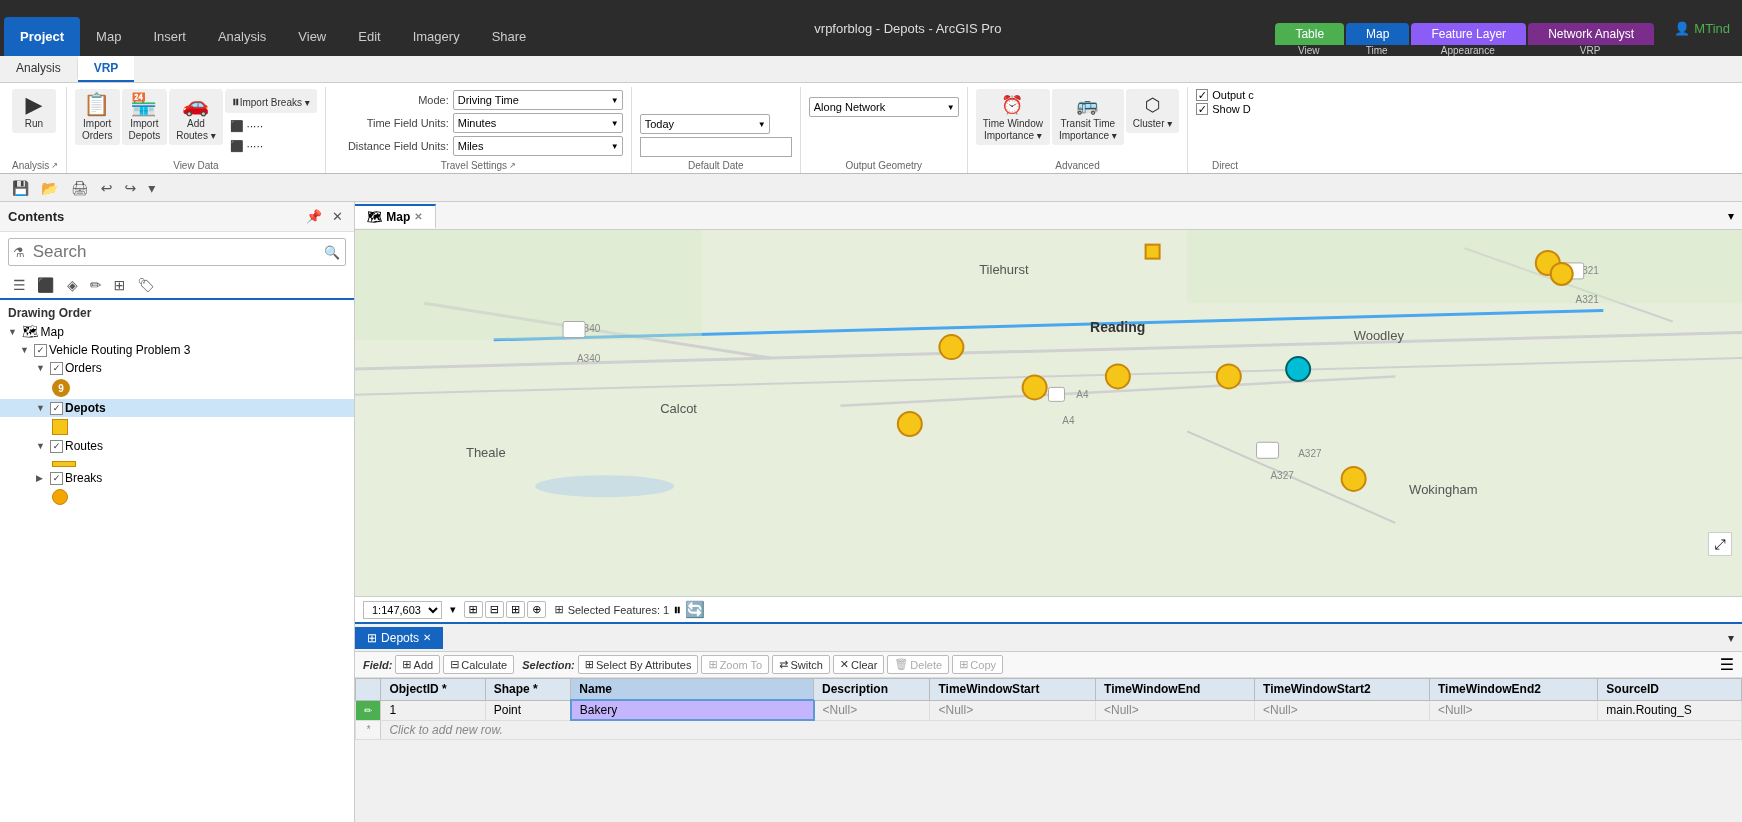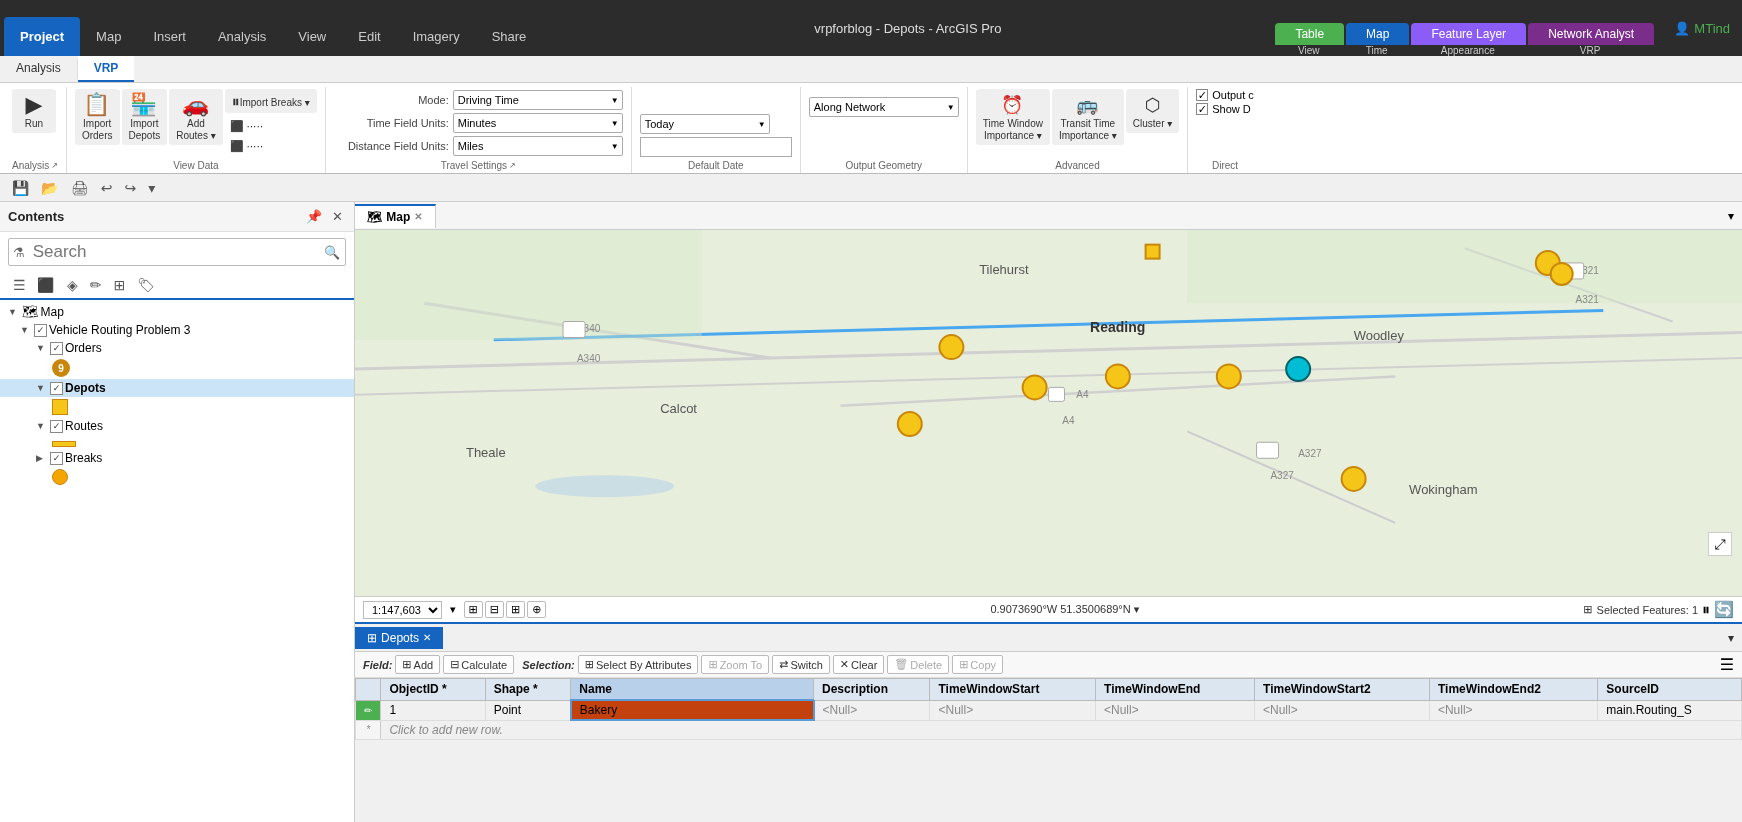--- a/index.html
+++ b/index.html
@@ -274,21 +274,21 @@
       position: sticky;
       top: 0;
       z-index: 1;
     }
     th.active-sort { background: #b8d0ea; }
     td {
       border: 1px solid #ddd;
       padding: 2px 8px;
       white-space: nowrap;
     }
-    tr.editing-row td.editing-cell { background: #c2410c; border: 2px solid #5b9bd5; }
+    tr.editing-row td.editing-cell { background: #c4b5fd; border: 2px solid #5b9bd5; }
     .add-row td { color: #888; font-style: italic; }
     .row-indicator {
       width: 16px;
       text-align: center;
       background: #f5f5f5;
       border-right: 1px solid #ccc;
       font-size: 10px;
       color: #888;
     }
     .editing-indicator {
@@ -797,20 +797,21 @@
       <div class="toolbar-row">
         <button class="toolbar-icon-btn" title="List view">☰</button>
         <button class="toolbar-icon-btn" title="Layers">⬛</button>
         <button class="toolbar-icon-btn" title="Filter">◈</button>
         <button class="toolbar-icon-btn" title="Edit">✏</button>
         <button class="toolbar-icon-btn" title="Group">⊞</button>
         <button class="toolbar-icon-btn" title="Label">🏷</button>
       </div>
 
       <div class="contents-tree">
+        <div class="section-label">Drawing Order</div>
 
         <div class="tree-item">
           <span class="tree-chevron">▼</span>
           <span style="font-size:13px;">🗺</span>
           <span>Map</span>
         </div>
 
         <div class="tree-item tree-indent-1">
           <span class="tree-chevron">▼</span>
           <div class="tree-checkbox checked">✓</div>
@@ -935,24 +936,20 @@
         <div class="map-status-bar">
           <select class="scale-dropdown">
             <option>1:147,603</option>
           </select>
           <span>▾</span>
           <div class="map-tools">
             <button class="map-tool-btn">⊞</button>
             <button class="map-tool-btn">⊟</button>
             <button class="map-tool-btn">⊞</button>
             <button class="map-tool-btn">⊕</button>
-          </div>
-          <div class="coord-display">
-            <span>0.9073690°W 51.3500689°N</span>
-            <span style="cursor:pointer;">▾</span>
           </div>
           <div class="selected-info">
             <span>⊞</span>
             <span>Selected Features: 1</span>
             <button style="background:none; border:none; cursor:pointer; font-size:16px;">⏸</button>
             <button style="background:none; border:none; cursor:pointer; font-size:16px;">🔄</button>
           </div>
         </div>
       </div>
 

